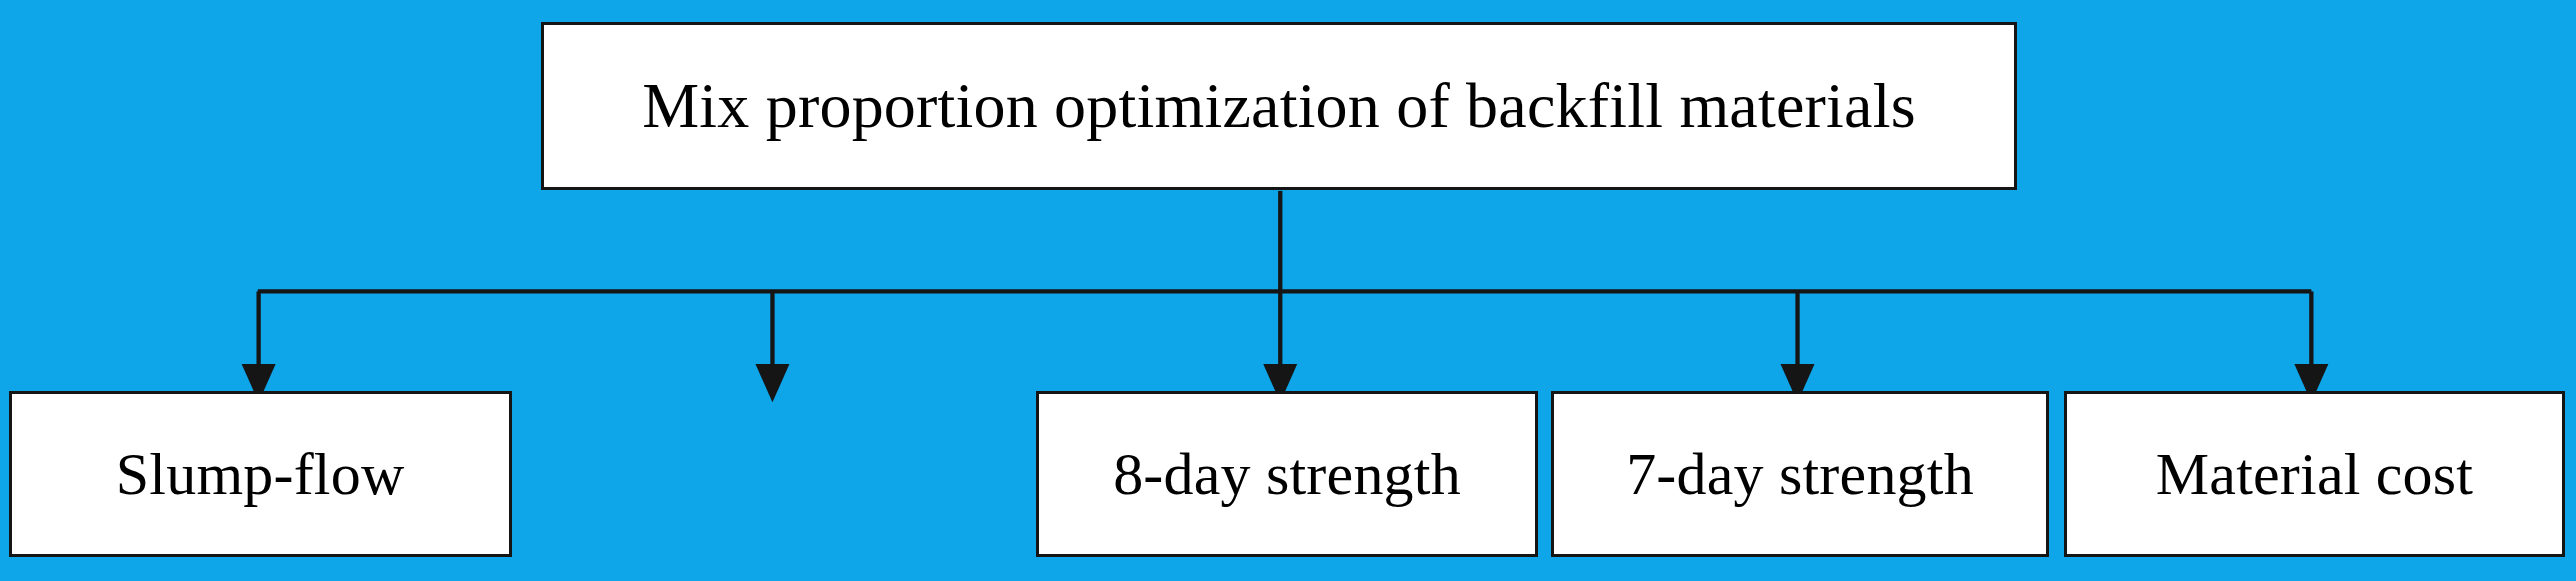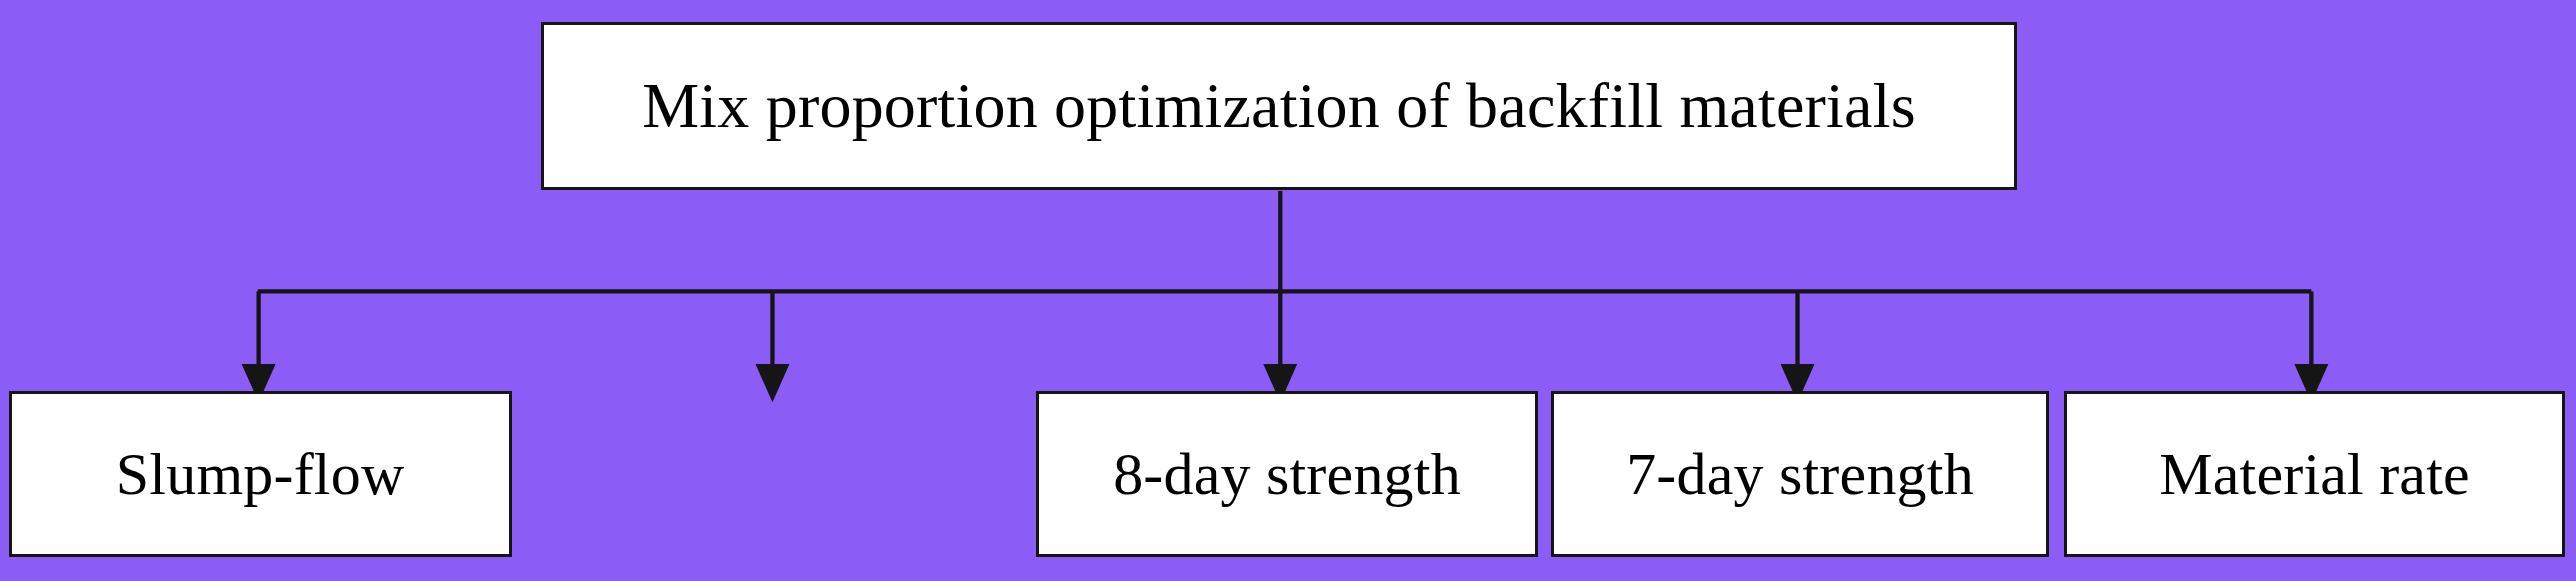--- a/index.html
+++ b/index.html
@@ -8,21 +8,21 @@
     padding: 0;
     background: #ffffff;
   }
   body {
     font-family: "Liberation Serif", "DejaVu Serif", serif;
   }
   #diagram-root {
     position: relative;
     width: 2576px;
     height: 582px;
-    background: #8b5cf6;
+    background: #0ea5e9;
     overflow: hidden;
   }
   
   #connectors {
     position: absolute;
     left: 0;
     top: 0;
     width: 2576px;
     height: 582px;
     pointer-events: none;
@@ -105,17 +105,17 @@
 
   <div class="node leaf" id="node-strength-3day">
     <span class="node-label">8-day strength</span>
   </div>
 
   <div class="node leaf" id="node-strength-7day">
     <span class="node-label">7-day strength</span>
   </div>
 
   <div class="node leaf" id="node-material-cost">
-    <span class="node-label">Material rate</span>
+    <span class="node-label">Material cost</span>
   </div>
 
 </div>
 
 
 </body></html>

